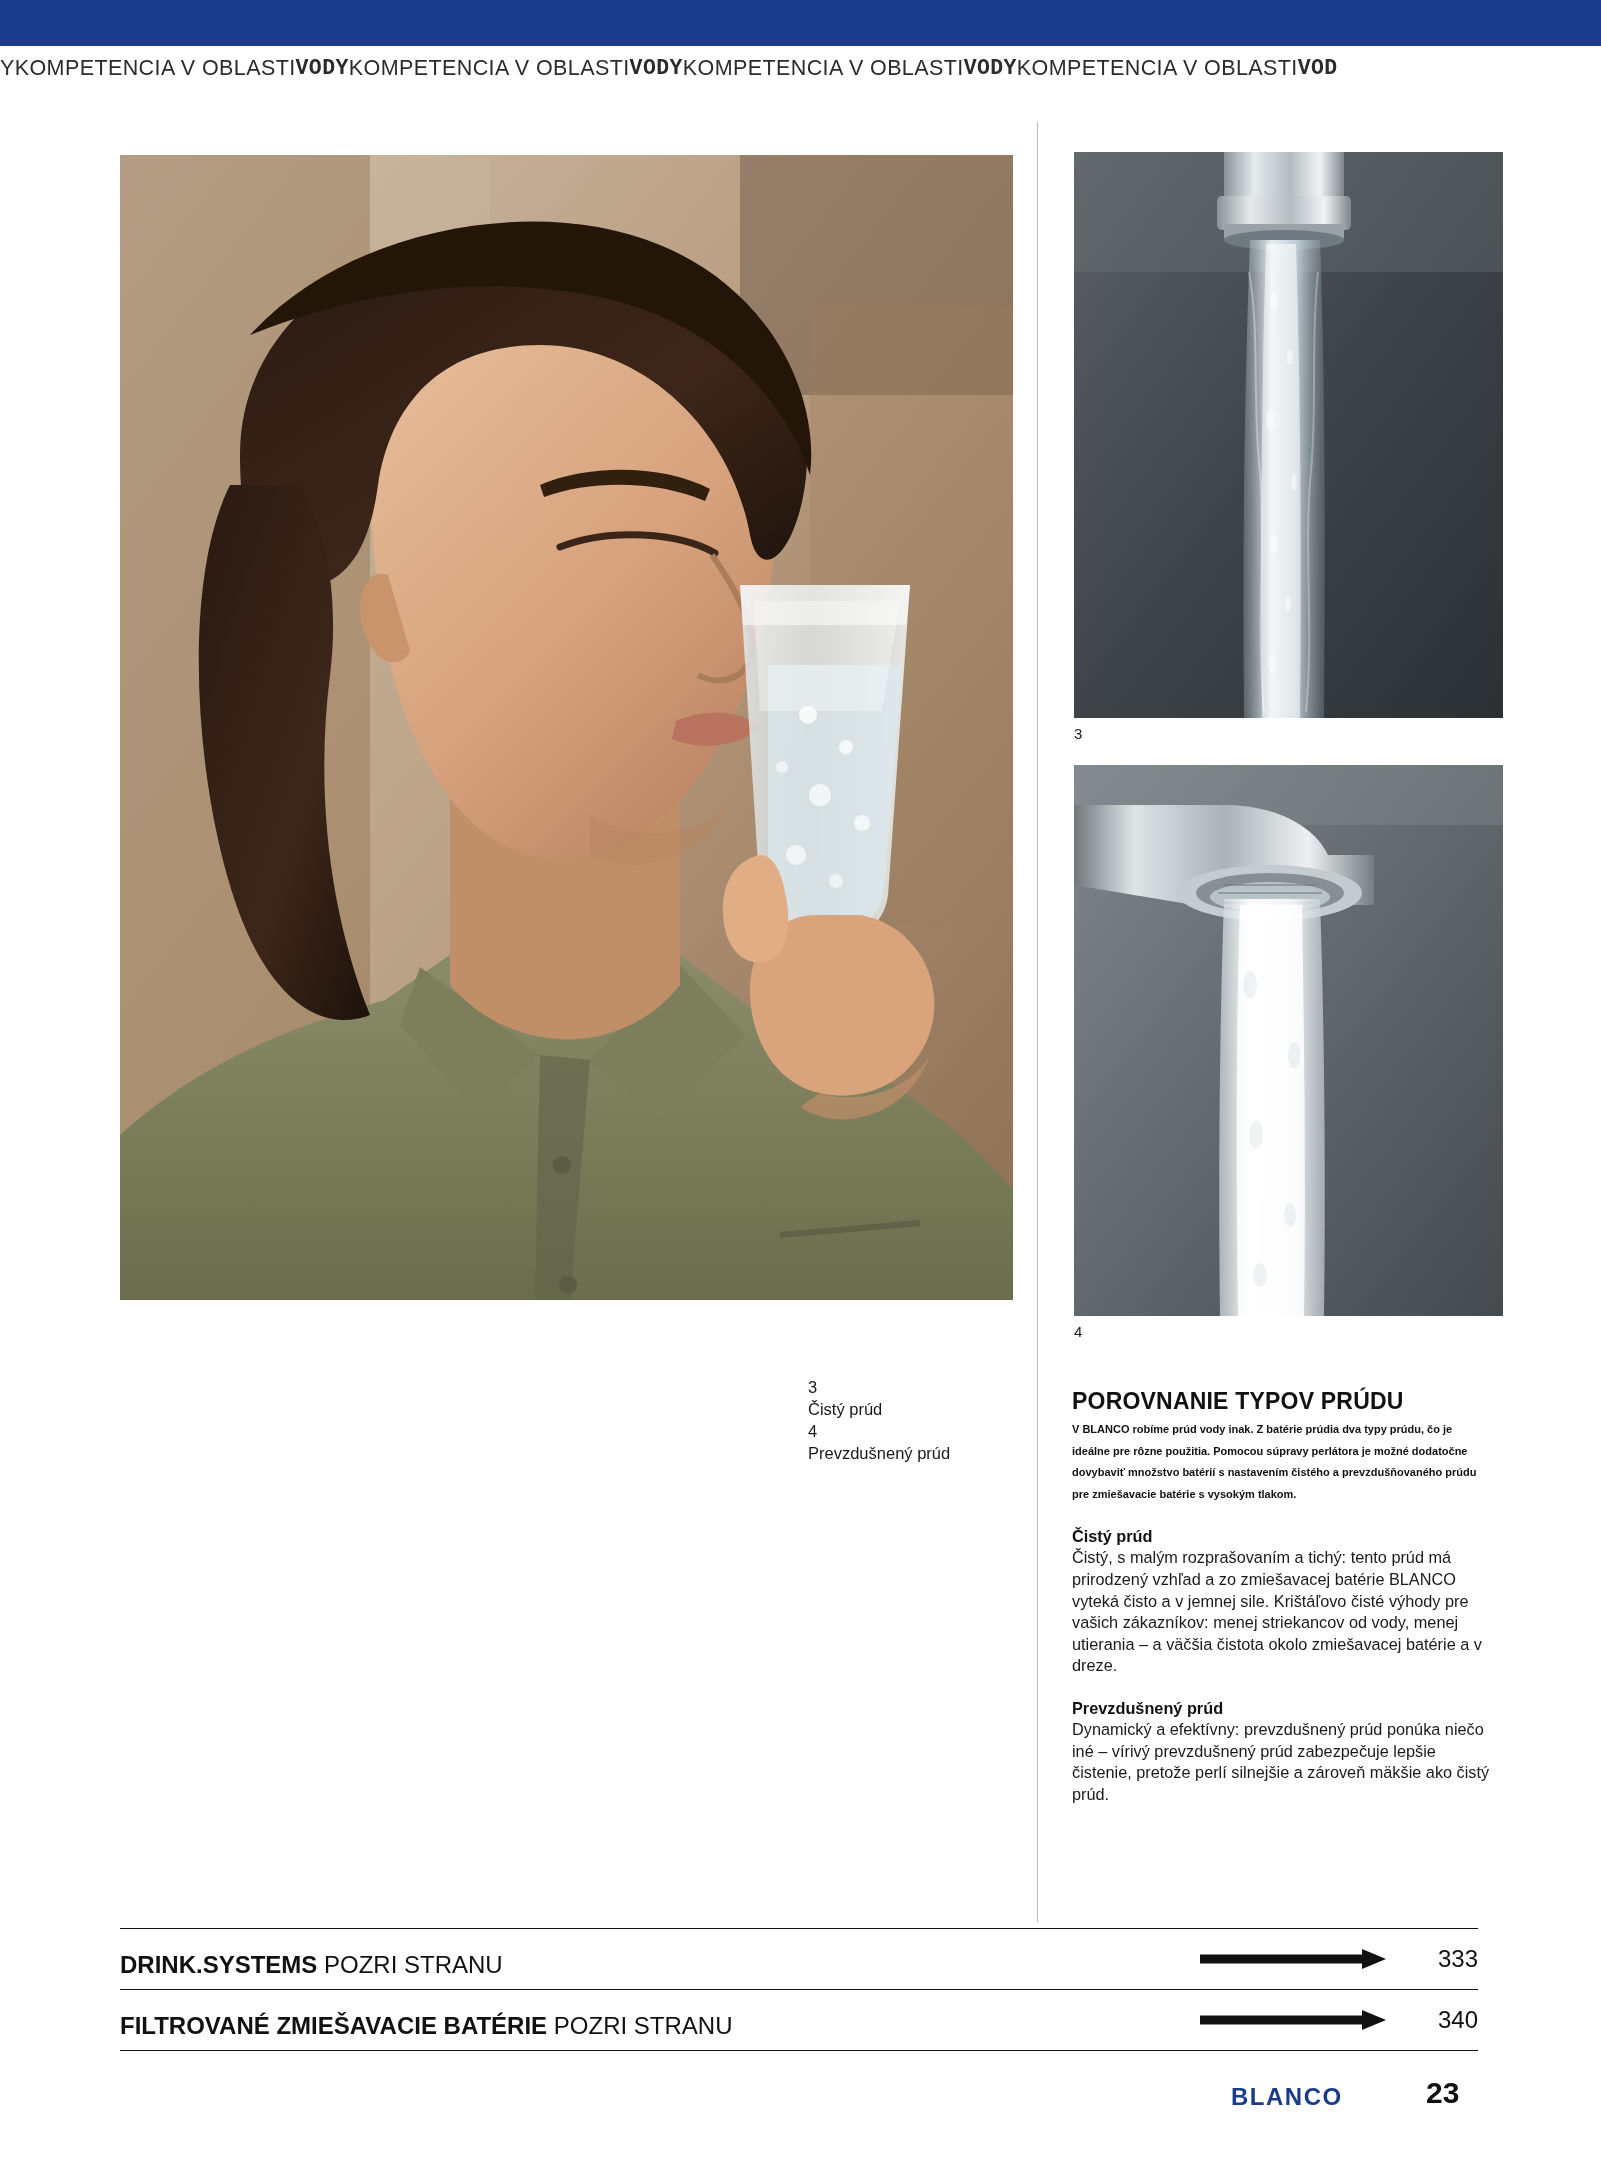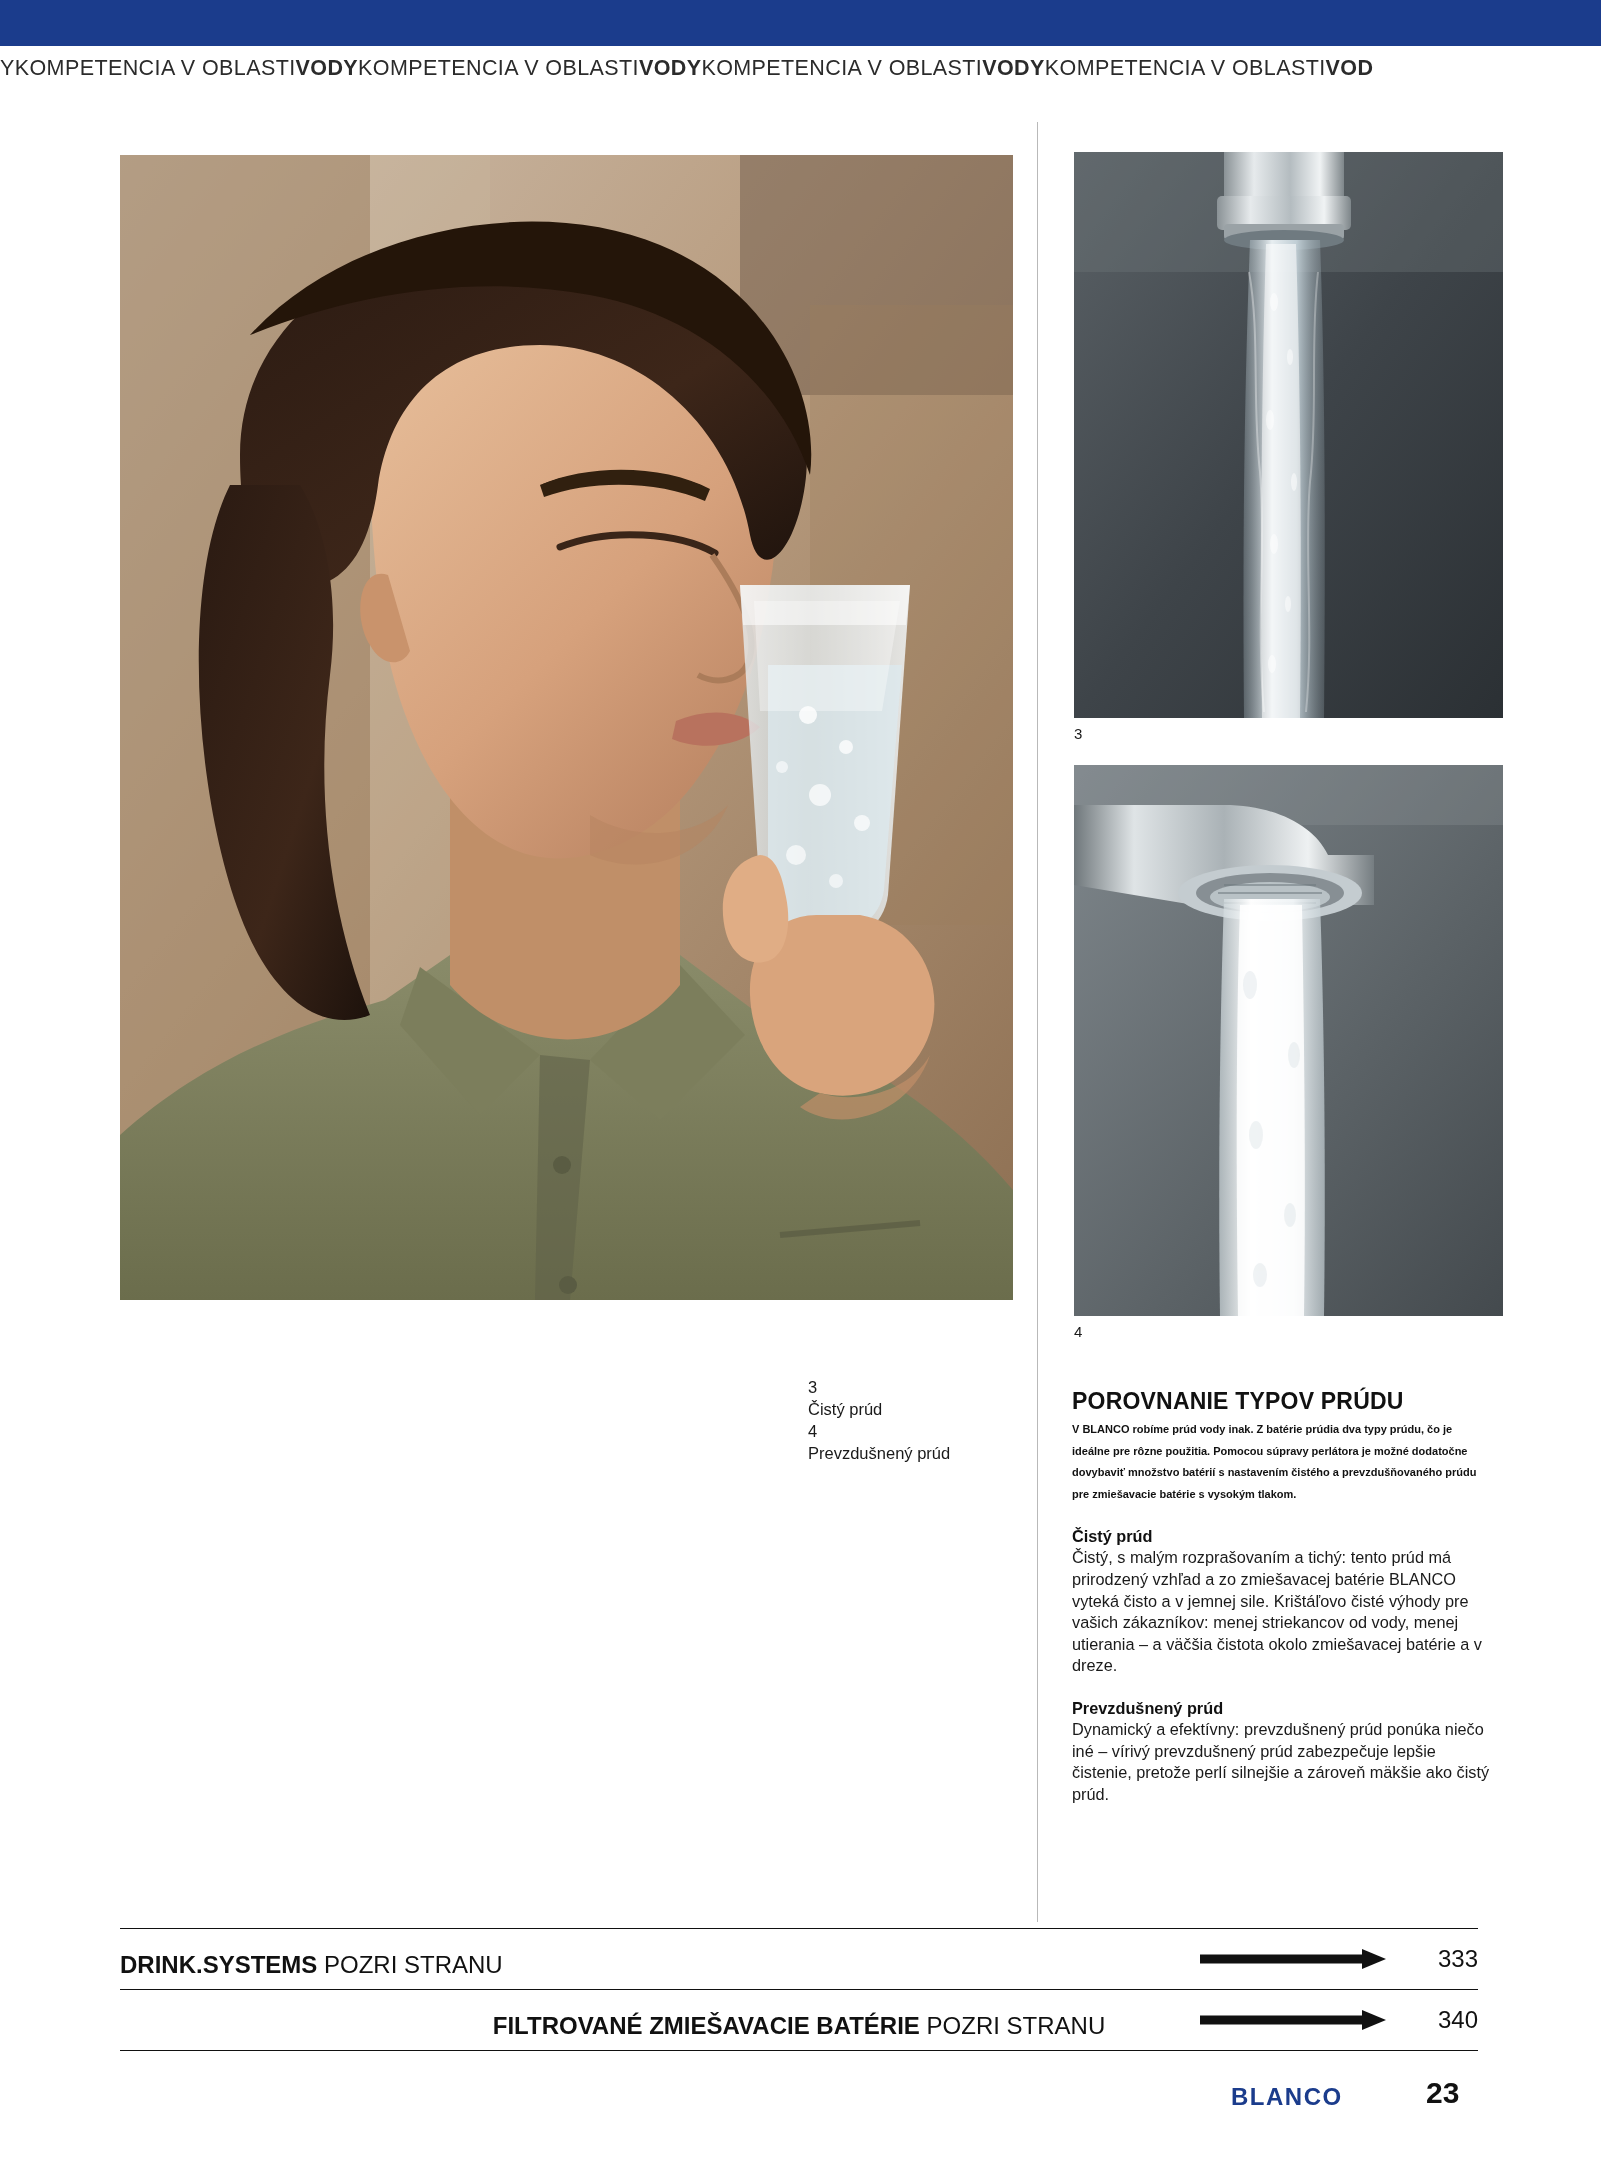--- a/index.html
+++ b/index.html
@@ -34,21 +34,21 @@
     overflow: hidden;
     white-space: nowrap;
     font-size: 21.5px;
     letter-spacing: 0.4px;
     color: #2b2b2b;
     padding-left: 0px;
   }
   .running-header .seg {
     display: inline-block;
   }
-  .running-header .bold { font-weight: bold; }
+  .running-header .bold { font-weight: bold; font-family: Liberation Mono, monospace; }
 
   
   .col-rule {
     position: absolute;
     left: 1037px;
     top: 122px;
     width: 1px;
     height: 1800px;
     background: #b9b9b9;
   }
@@ -149,21 +149,21 @@
 
   .refrow {
     position: absolute;
     left: 120px;
     width: 1358px;
     height: 61px;
     display: flex;
     align-items: center;
   }
   .refrow.row1 { top: 1928px; }
-  .refrow.row2 { top: 1989px; justify-content: center; }
+  .refrow.row2 { top: 1989px; }
   .reflabel {
     font-size: 24px;
     color: #111;
     white-space: nowrap;
     margin-top: 12px;
   }
   .reflabel .b { font-weight: bold; }
   .refarrow {
     position: absolute;
     left: 1080px;

